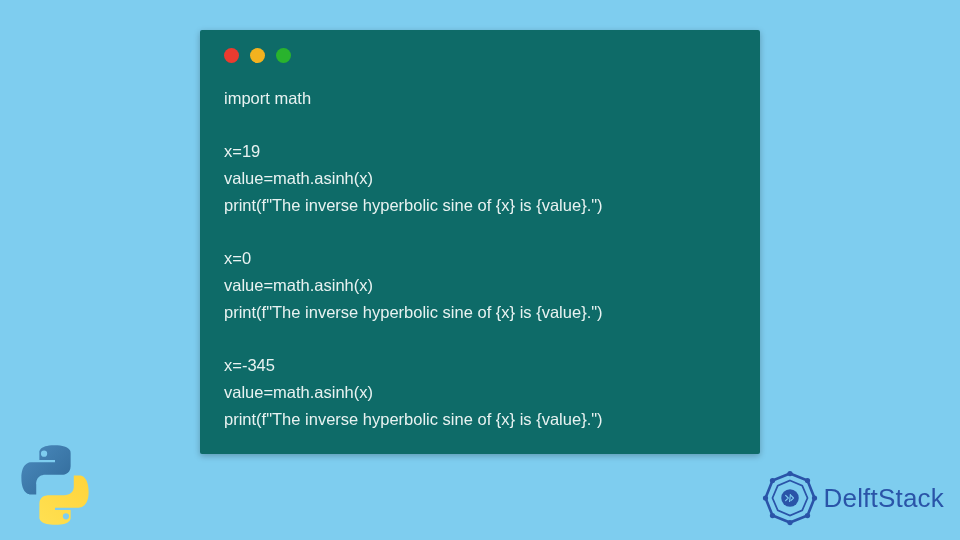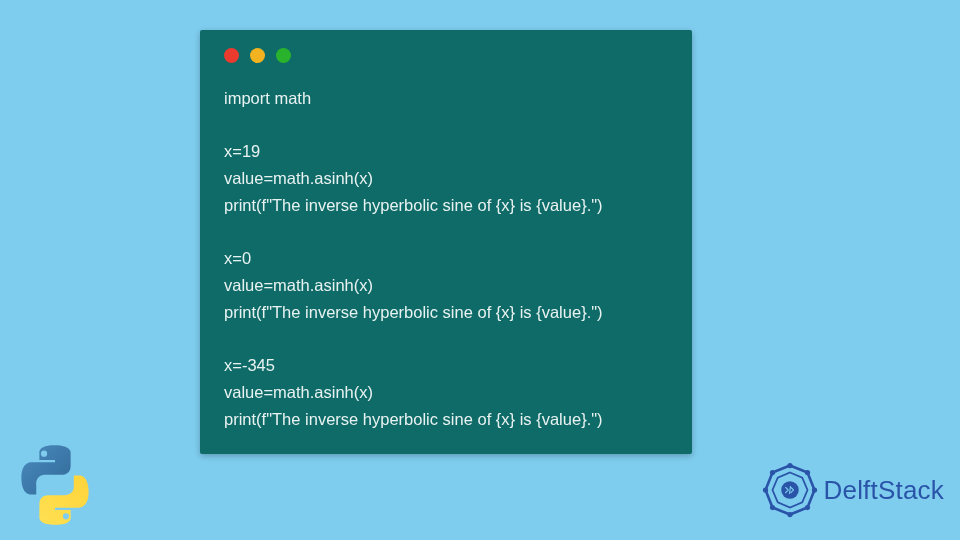--- a/index.html
+++ b/index.html
@@ -8,21 +8,21 @@
     height: 540px;
     background: #7ecdef;
     position: relative;
     font-family: -apple-system, BlinkMacSystemFont, "Segoe UI", Helvetica, Arial, sans-serif;
     overflow: hidden;
   }
   .code-window {
     position: absolute;
     left: 200px;
     top: 30px;
-    width: 492px;
+    width: 560px;
     background: #0e6b68;
     border-radius: 2px;
     box-shadow: 0 2px 6px rgba(0,0,0,0.25);
     padding: 18px 24px 22px 24px;
   }
   .traffic-lights {
     display: flex;
     gap: 11px;
     margin-bottom: 22px;
   }
@@ -45,21 +45,21 @@
   .python-logo {
     position: absolute;
     left: 12px;
     bottom: 12px;
     width: 86px;
     height: 86px;
   }
   .brand {
     position: absolute;
     right: 16px;
-    bottom: 22px;
+    bottom: 14px;
     display: flex;
     align-items: center;
     gap: 6px;
   }
   .brand-badge {
     width: 56px;
     height: 56px;
   }
   .brand-text {
     font-size: 26px;

